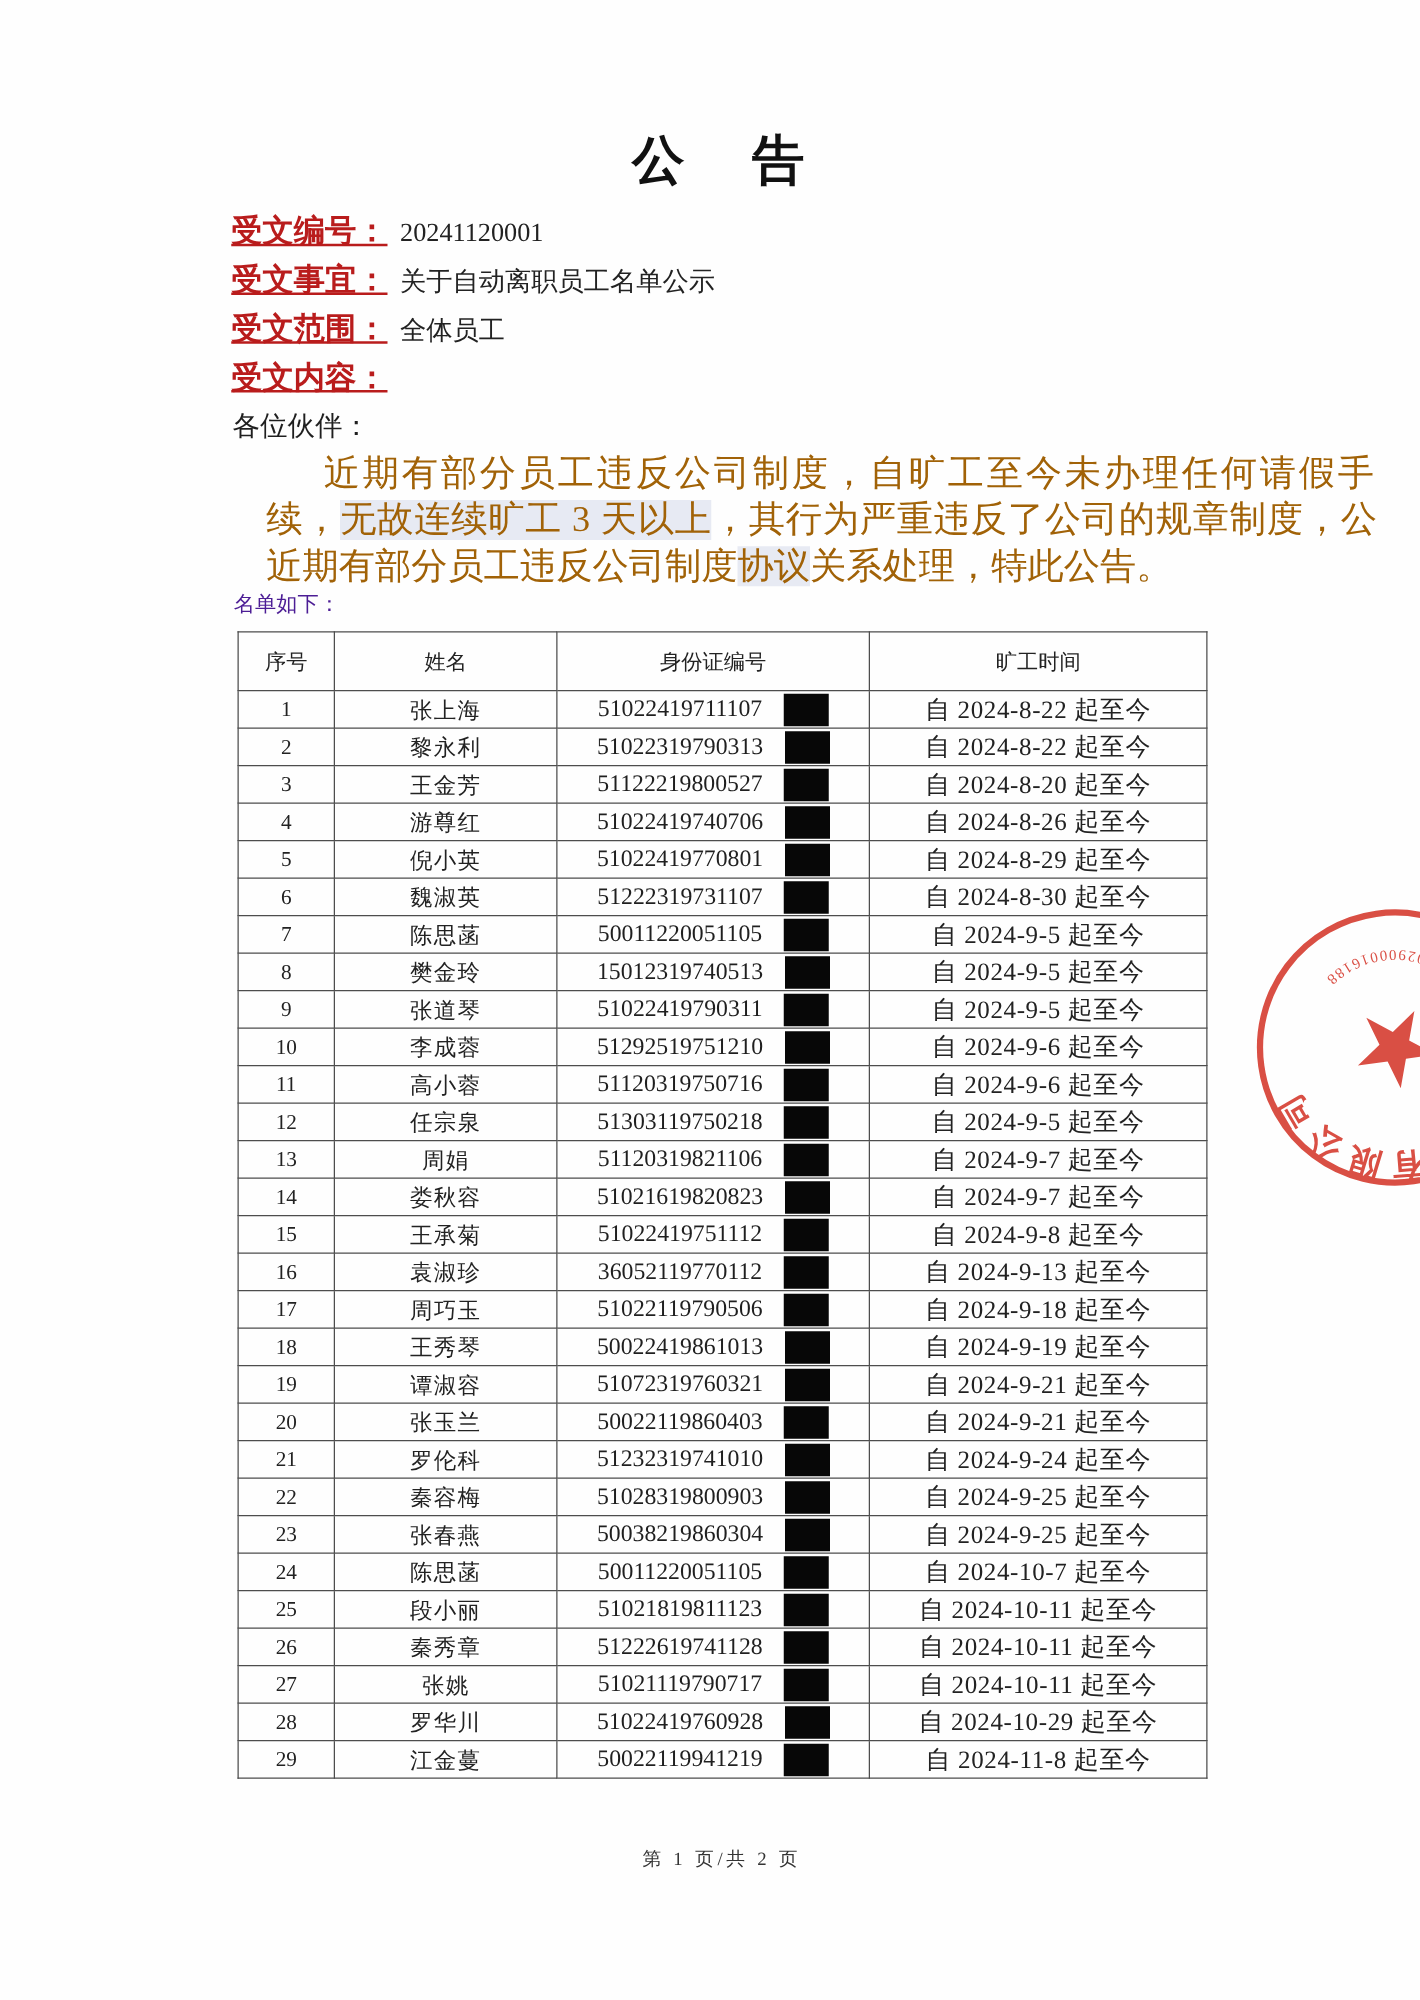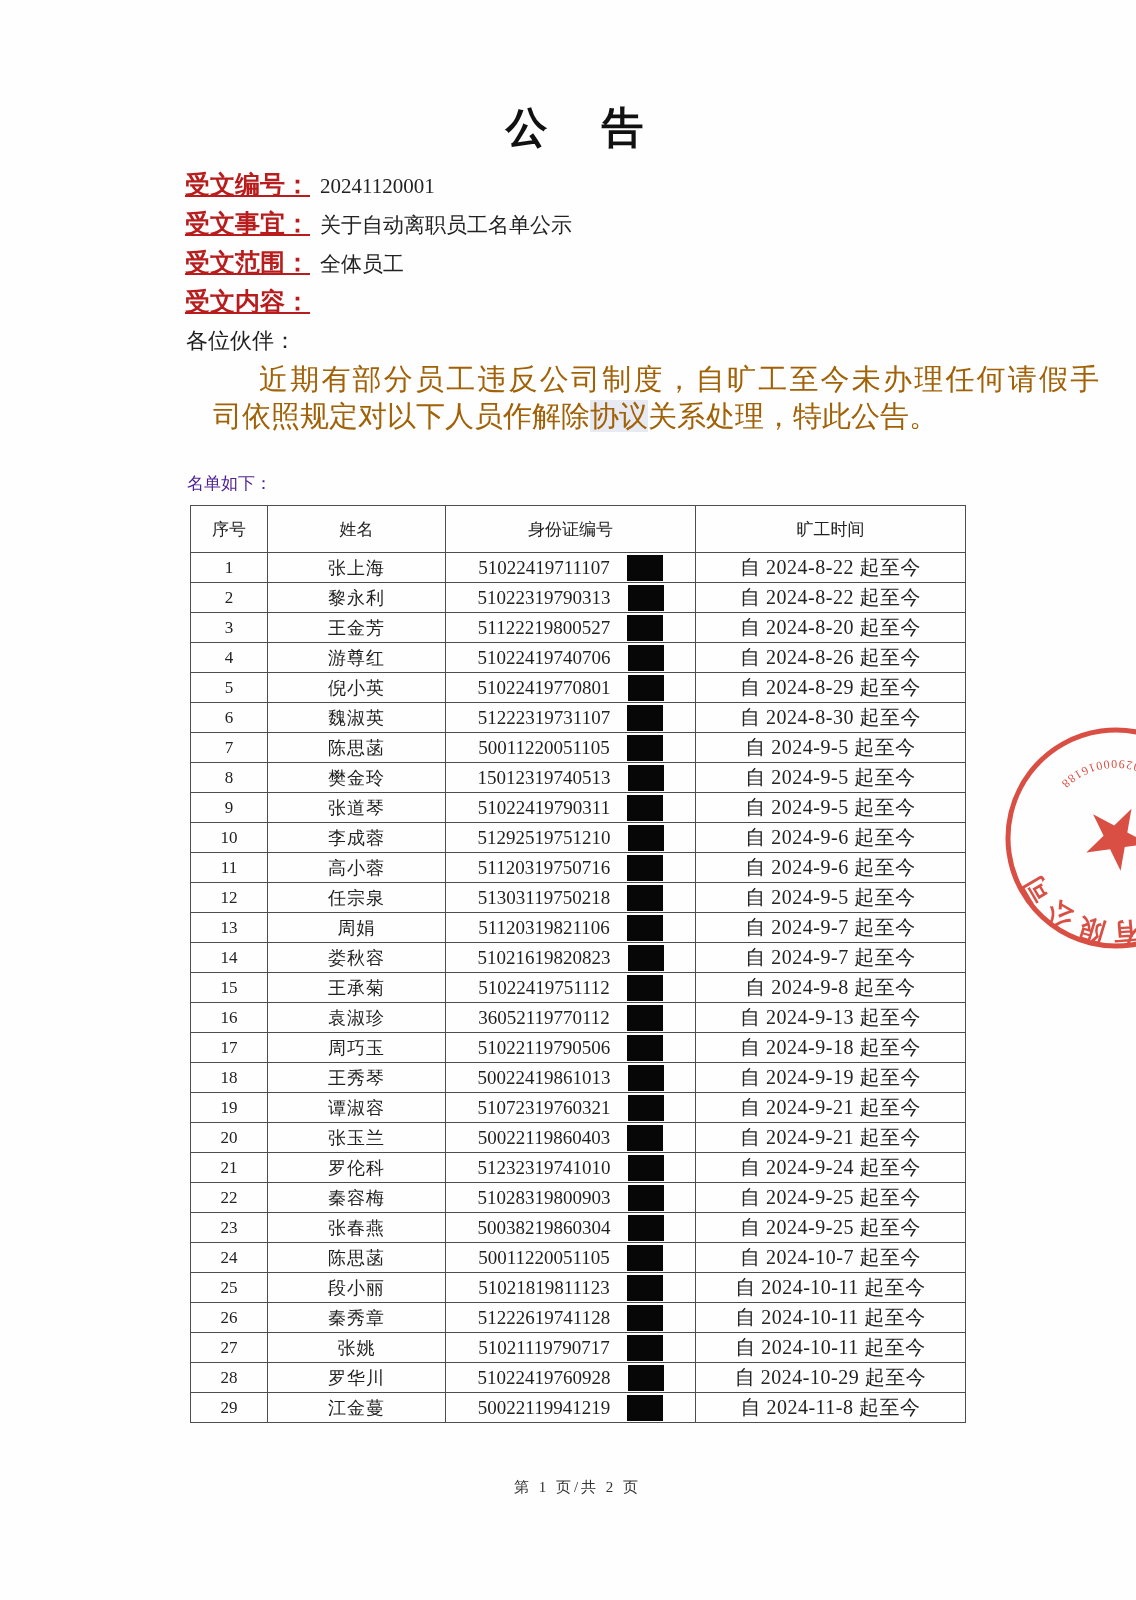--- a/index.html
+++ b/index.html
@@ -88,21 +88,22 @@
     <div class="meta-row">
       <span class="meta-label">受文内容：</span>
       <span class="meta-value"></span>
     </div>
   </div>
 
   <div class="salutation">各位伙伴：</div>
 
   <div class="para">
     <div class="pline pl1">近期有部分员工违反公司制度，自旷工至今未办理任何请假手</div>
-    <div class="pline"><span>司依照规定对以下人员作解除</span><span class="hl">协议</span><span>关系处理，特此公告。</span></div>
+    <div class="pline pl2"><span>续，</span><span class="hl">无故连续旷工 3 天以上</span><span>，其行为严重违反了公司的规章制度，公</span></div>
+    <div class="pline"><span>近期有部分员工违反公司制度</span><span class="hl">协议</span><span>关系处理，特此公告。</span></div>
   </div>
 
   <div class="list-intro">名单如下：</div>
 
   <table class="roster">
     <colgroup>
       <col class="c-seq">
         <col class="c-name">
         <col class="c-id">
         <col class="c-period">

